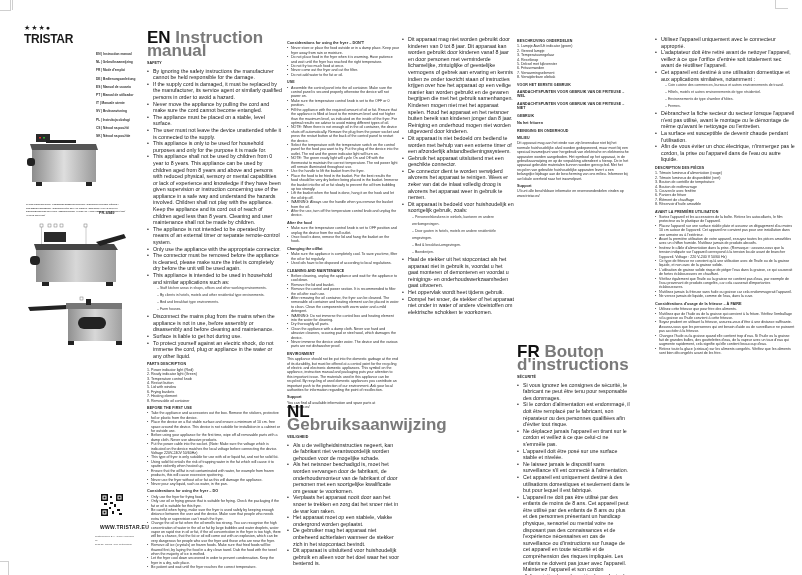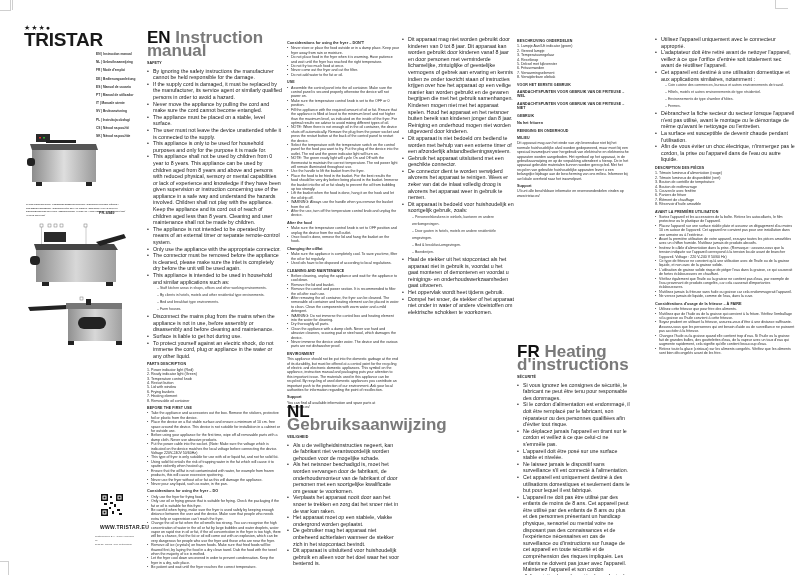--- a/index.html
+++ b/index.html
@@ -4,21 +4,21 @@
 <style>
   html,body{margin:0;padding:0;background:#ffffff;}
   body{width:802px;height:575px;position:relative;overflow:hidden;font-family:"Liberation Sans",sans-serif;color:#1a1a1a;}
   .page{position:absolute;left:0;top:0;width:802px;height:575px;background:#fff;}
   
   .crop{position:absolute;border:1px solid #cfcfcf;}
   
   .cover{position:absolute;left:0;top:0;width:120px;height:575px;}
   .logo{position:absolute;left:24px;top:24px;}
   .logo-stars{font-size:7px;letter-spacing:1px;line-height:7px;color:#1a1a1a;}
-  .logo-text{font-family:"Liberation Sans",sans-serif;font-weight:bold;font-size:19px;letter-spacing:-0.3px;line-height:17px;color:#1a1a1a;}
+  .logo-text{font-family:"Liberation Sans",sans-serif;font-weight:bold;font-size:12px;letter-spacing:-0.3px;line-height:17px;color:#1a1a1a;}
   .lang-list{position:absolute;left:96px;top:50px;width:40px;font-size:3.2px;line-height:8.2px;font-weight:bold;color:#333;white-space:nowrap;}
   .product-img{position:absolute;left:26px;top:130px;width:74px;height:60px;}
   .model{position:absolute;left:99px;top:210px;font-size:4px;font-weight:bold;color:#333;}
   .multi-lang-line{position:absolute;left:26px;top:203px;width:100px;font-size:2.3px;line-height:3.6px;color:#444;font-weight:bold;}
   .diagram1{position:absolute;left:26px;top:220px;width:100px;height:70px;}
   .diagram2{position:absolute;left:26px;top:295px;width:100px;height:60px;}
   .qr{position:absolute;left:101px;top:494px;width:22px;height:22px;}
   .website{position:absolute;left:100px;top:524px;font-size:5px;font-weight:bold;letter-spacing:0.3px;color:#1a1a1a;}
   .address{position:absolute;left:95px;top:535px;width:40px;font-size:2.4px;line-height:4px;color:#555;}
   
@@ -327,21 +327,21 @@
     <div class="sec">REINIGING EN ONDERHOUD</div>
     <div class="sec">MILIEU</div>
     <p class="t">Dit apparaat mag aan het einde van zijn levensduur niet bij het normale huishoudelijke afval worden gedeponeerd, maar moet bij een speciaal inzamelpunt voor hergebruik van elektrische en elektronische apparaten worden aangeboden. Het symbool op het apparaat, in de gebruiksaanwijzing en op de verpakking attendeert u hierop. De in het apparaat gebruikte materialen kunnen worden gerecycled. Met het recyclen van gebruikte huishoudelijke apparaten levert u een belangrijke bijdrage aan de bescherming van ons milieu. Informeer bij uw lokale overheid naar het inzamelpunt.</p>
     <div class="sec-inline">Support</div>
     <p class="t">U kunt alle beschikbare informatie en reserveonderdelen vinden op www.tristar.eu!</p>
   </div>
 
   <div class="col" style="left:517px;width:113px;top:345px;">
     <div class="h-lang">
       <span class="code">FR</span>
-      <span class="title">Heating d'instructions</span>
+      <span class="title">Bouton d'instructions</span>
     </div>
     <div class="sec">SÉCURITÉ</div>
     <ul class="b">
       <li>Si vous ignorez les consignes de sécurité, le fabricant ne peut être tenu pour responsable des dommages.</li>
       <li>Si le cordon d'alimentation est endommagé, il doit être remplacé par le fabricant, son réparateur ou des personnes qualifiées afin d'éviter tout risque.</li>
       <li>Ne déplacez jamais l'appareil en tirant sur le cordon et veillez à ce que celui-ci ne s'emmêle pas.</li>
       <li>L'appareil doit être posé sur une surface stable et nivelée.</li>
       <li>Ne laissez jamais le dispositif sans surveillance s'il est connecté à l'alimentation.</li>
       <li>Cet appareil est uniquement destiné à des utilisations domestiques et seulement dans le but pour lequel il est fabriqué.</li>
       <li>L'appareil ne doit pas être utilisé par des enfants de moins de 8 ans. Cet appareil peut être utilisé par des enfants de 8 ans ou plus et des personnes présentant un handicap physique, sensoriel ou mental voire ne disposant pas des connaissances et de l'expérience nécessaires en cas de surveillance ou d'instructions sur l'usage de cet appareil en toute sécurité et de compréhension des risques impliqués. Les enfants ne doivent pas jouer avec l'appareil. Maintenez l'appareil et son cordon d'alimentation hors de portée des enfants de moins de 8 ans. Le nettoyage et la maintenance utilisateur ne doivent pas être confiés à des enfants.</li>

